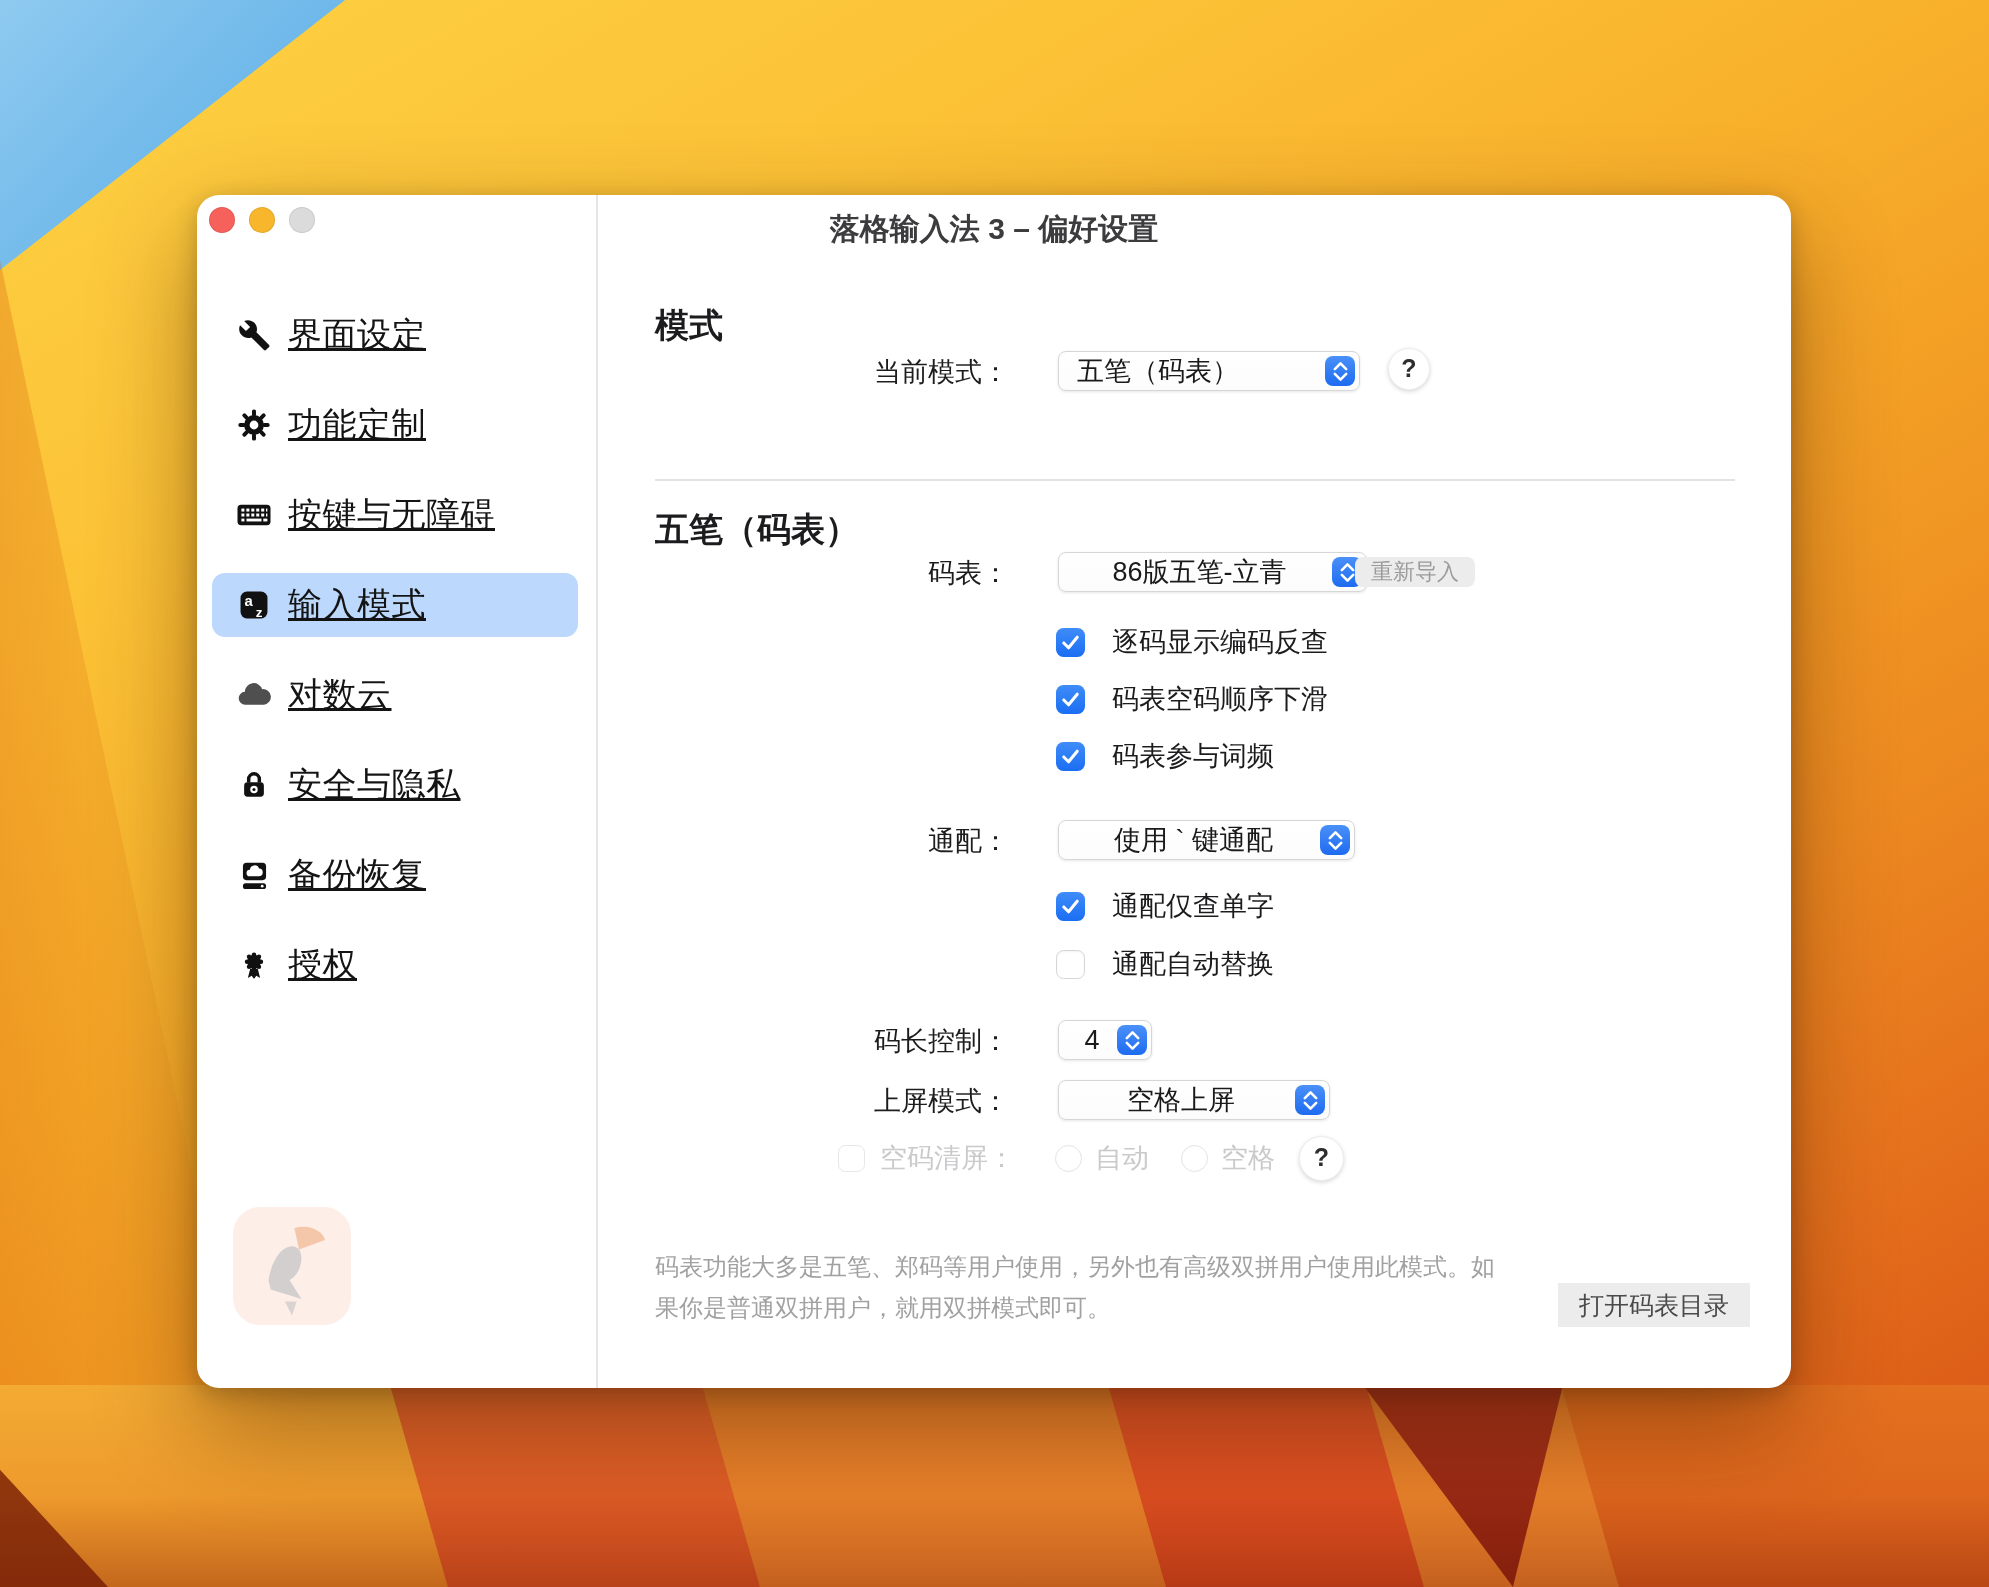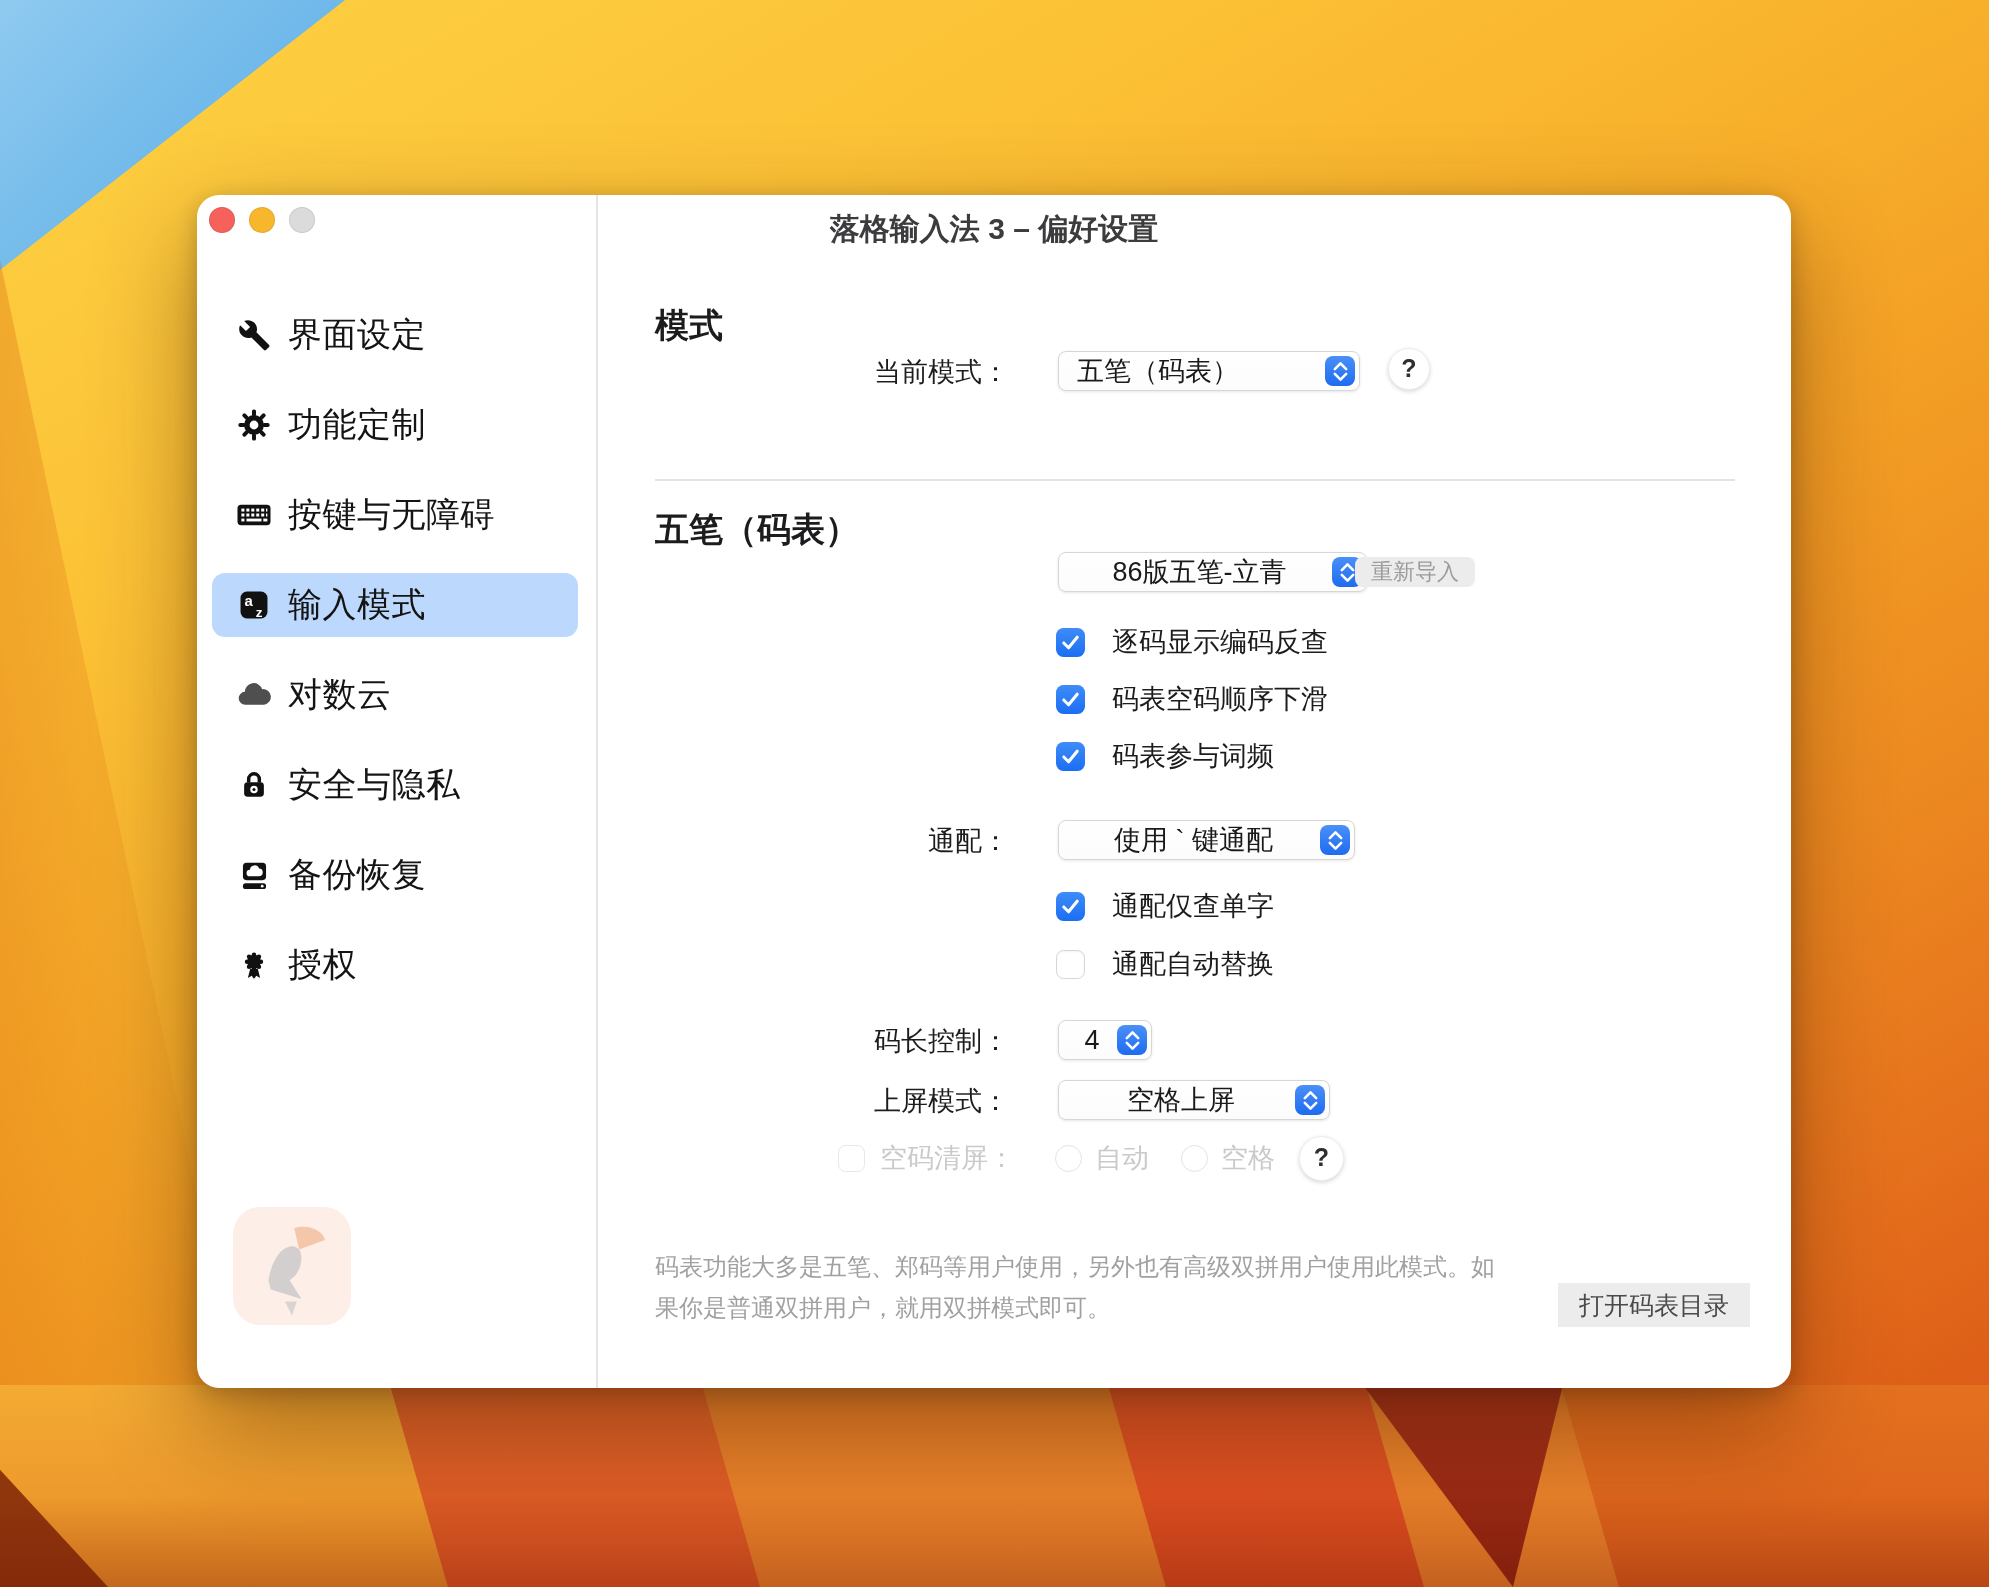--- a/index.html
+++ b/index.html
@@ -30,21 +30,21 @@
   .vdivider{position:absolute;left:399px;top:0;bottom:0;width:2px;background:#e5e5e5;}
   .tl{position:absolute;top:12px;width:26px;height:26px;border-radius:50%;border:1px solid rgba(0,0,0,.08);box-sizing:border-box;}
   .tl.red{left:12px;}
   .tl.yel{left:52px;}
   .tl.gry{left:92px;}
   .title{position:absolute;left:0;top:13px;width:100%;height:42px;line-height:42px;text-align:center;
     font-size:30px;font-weight:700;color:#3c3c3e;}
   
   .side-item{position:absolute;left:15px;width:366px;height:64px;border-radius:13px;display:flex;align-items:center;
     padding-left:24px;box-sizing:border-box;gap:16px;}
-  .side-item .lbl{font-size:34px;font-weight:500;color:#141414;letter-spacing:.5px;}
+  .side-item .lbl{font-size:34px;font-weight:500;color:#141414;letter-spacing:.5px;text-decoration:underline;}
   .side-item .ic{width:36px;height:36px;display:flex;align-items:center;justify-content:center;flex:0 0 36px;}
   .side-item.sel{background:#bcd8fc;}
   .app-logo{position:absolute;left:36px;top:1012px;width:118px;height:118px;border-radius:27px;
     background:rgba(252,226,216,.6);}
   
   .h1{position:absolute;font-size:34px;font-weight:700;color:#1c1c1e;}
   .flabel{position:absolute;left:458px;width:354px;height:38px;line-height:38px;text-align:right;font-size:27px;color:#1d1d1f;}
   .hline{position:absolute;left:458px;width:1080px;height:2px;background:#e3e3e3;}
   .popup{position:absolute;height:40px;background:linear-gradient(#ffffff,#fcfcfc);border:1px solid #d6d6d6;border-radius:8px;
     box-sizing:border-box;box-shadow:0 1px 3px rgba(0,0,0,.10);display:flex;align-items:center;}
@@ -227,20 +227,21 @@
             <path d="M4 14.5 10 20.5 16 14.5"></path>
           </svg>
       </span>
     </div>
     <div class="helpbtn" style="left:1191px;top:153px">?</div>
 
     <div class="hline" style="top:284px"></div>
 
     <div class="h1" style="left:458px;top:312px">五笔（码表）</div>
 
+    <div class="flabel" style="top:359px">码表：</div>
     <div class="popup center" style="left:861px;top:357px;width:309px">
       <span class="val">86版五笔-立青</span>
       <span class="stepper">
         <svg width="19" height="23" viewBox="0 0 20 24" fill="none" stroke="#fff" stroke-width="2.7" stroke-linecap="round" stroke-linejoin="round">
             <path d="M4 9.5 10 3.5 16 9.5"></path>
             <path d="M4 14.5 10 20.5 16 14.5"></path>
           </svg>
       </span>
     </div>
     <div class="smallbtn" style="left:1158px;top:362px">重新导入</div>

